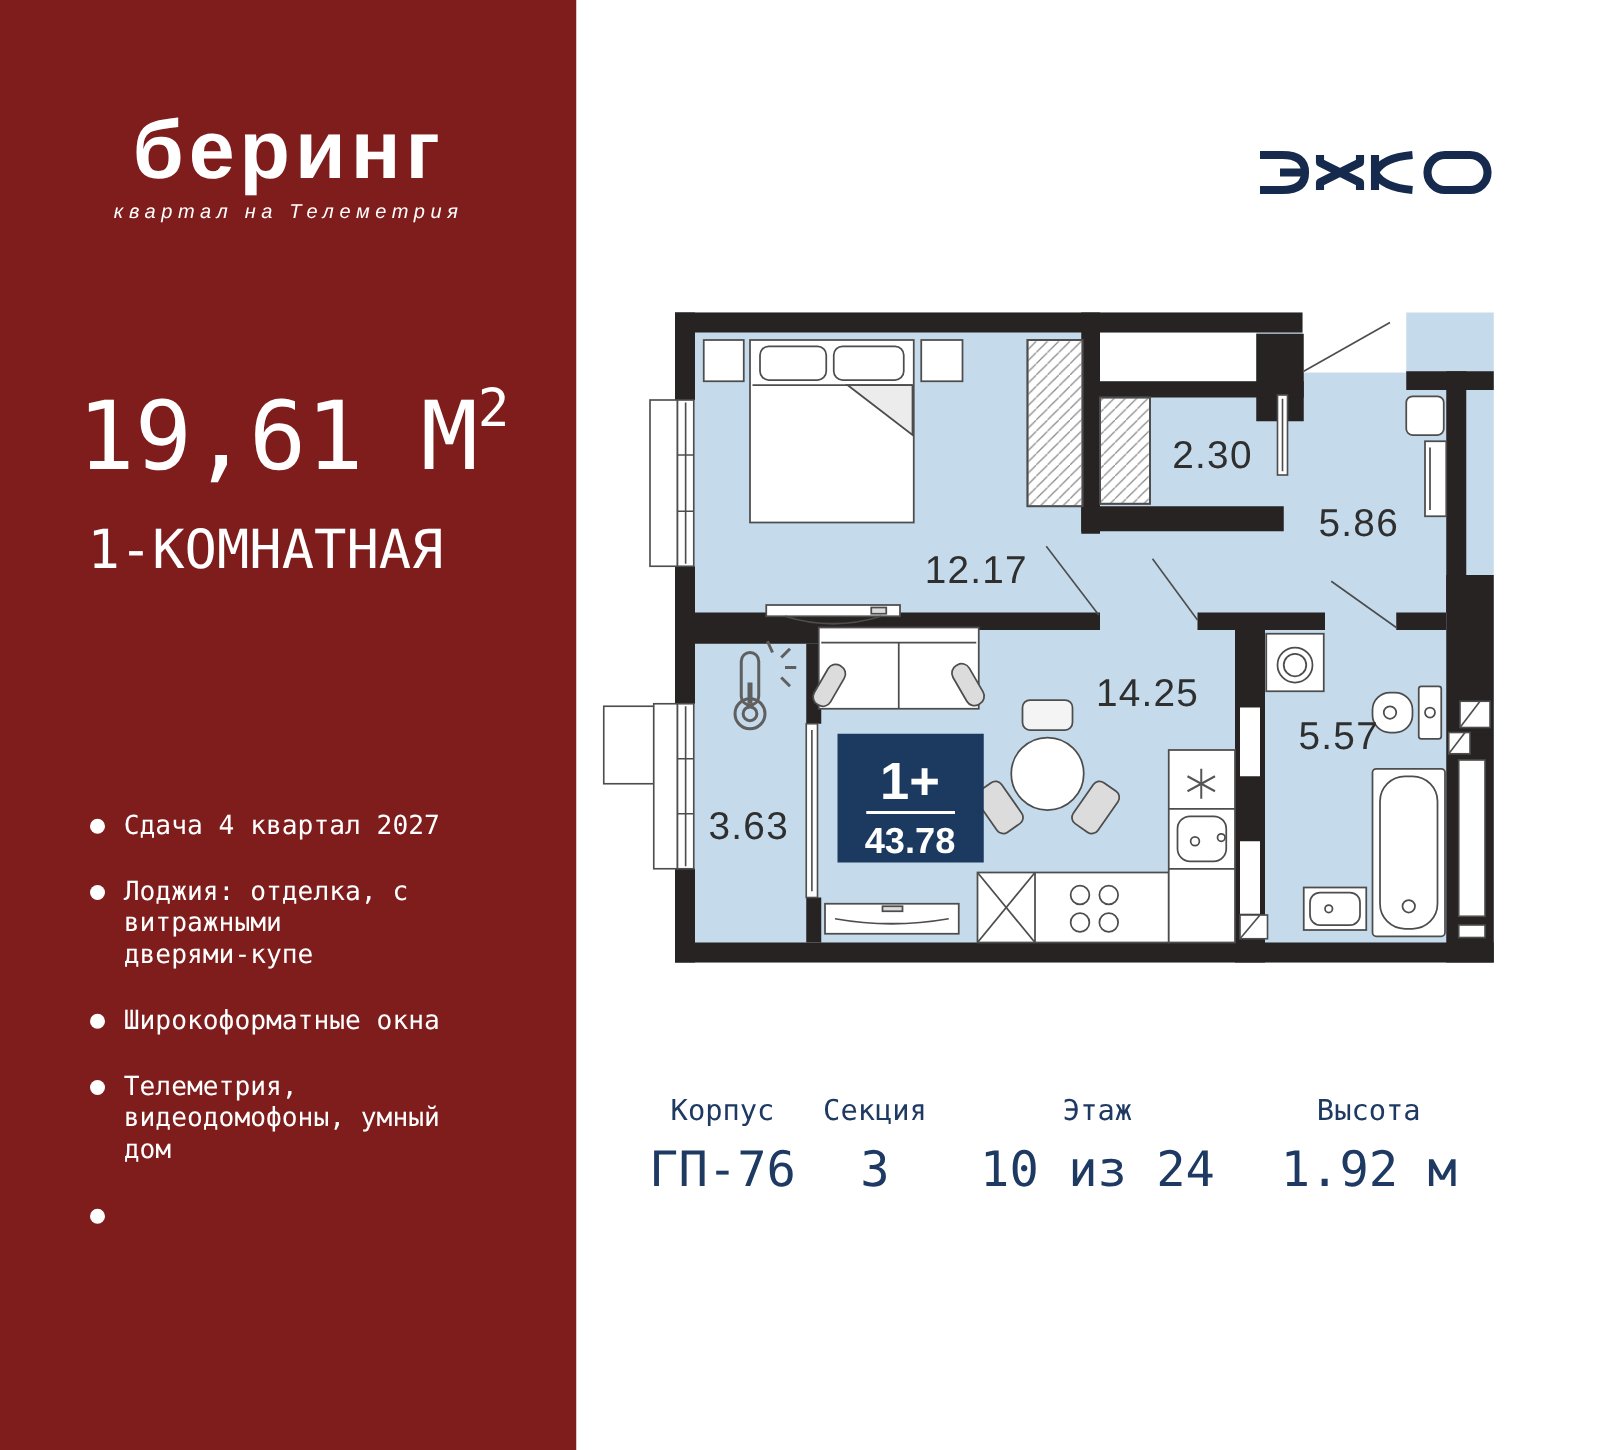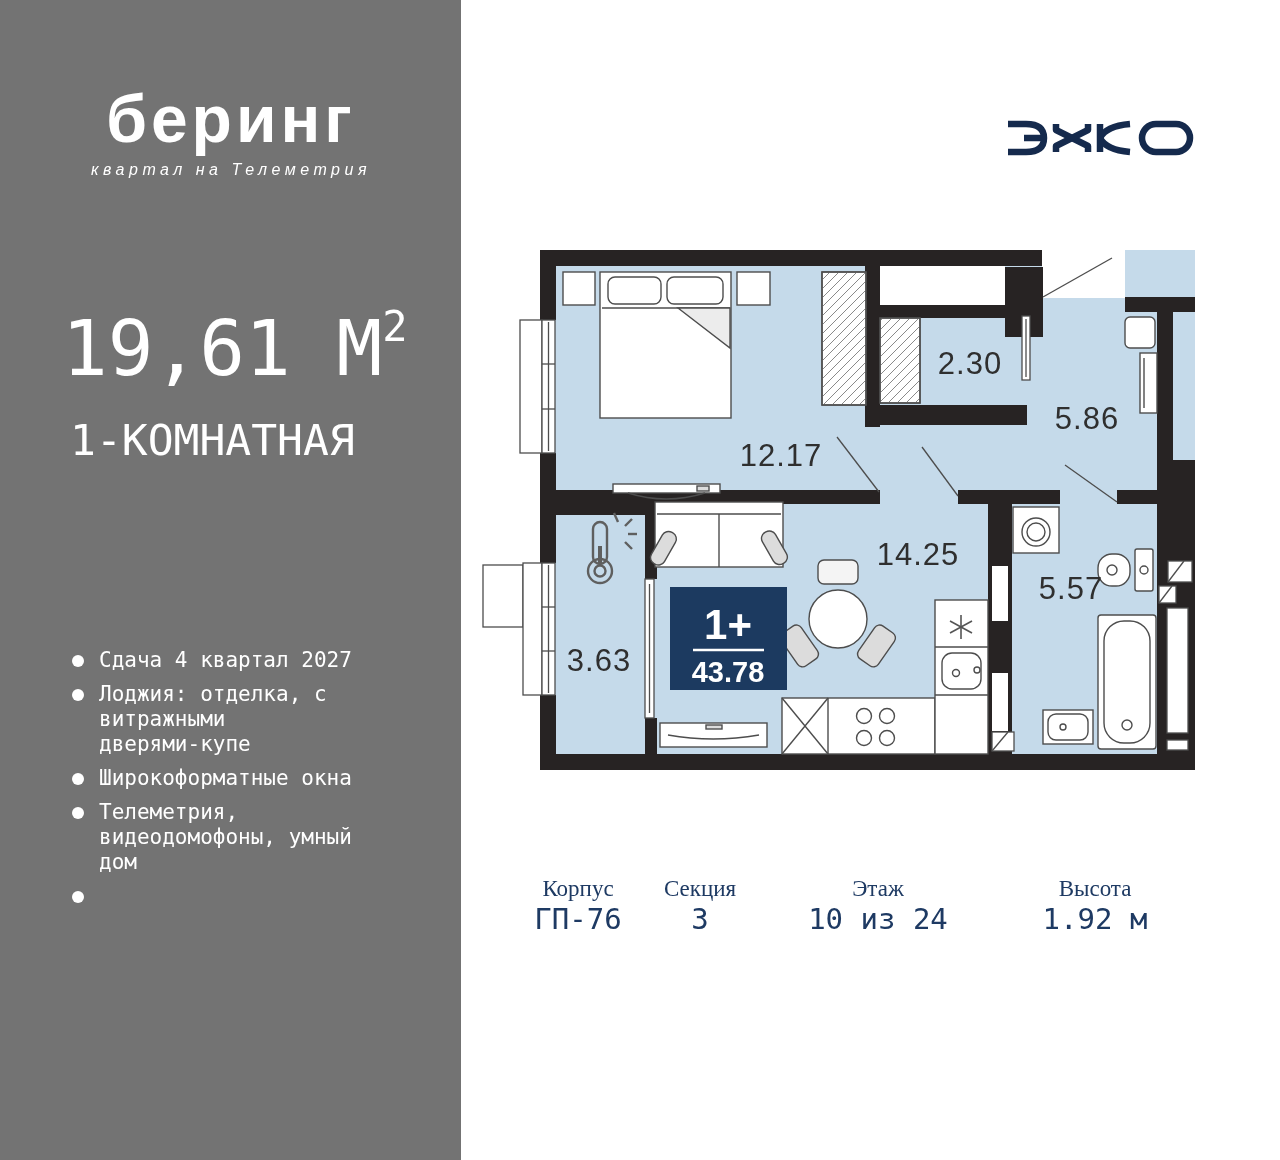--- a/index.html
+++ b/index.html
@@ -1,45 +1,45 @@
 <!DOCTYPE html>
 <html><head>
 <meta charset="utf-8">
 <style>
   html,body{margin:0;padding:0;}
   body{width:1280px;height:1160px;position:relative;background:#ffffff;overflow:hidden;
        font-family:"Liberation Sans", sans-serif;}
   
-  .sidebar{position:absolute;left:0;top:0;width:461px;height:1160px;background:#737373;}
+  .sidebar{position:absolute;left:0;top:0;width:461px;height:1160px;background:#7f1d1d;}
   .brand{position:absolute;left:50px;top:86px;width:362px;color:#fff;text-align:center;}
   .brand-title{font-family:"Liberation Sans",sans-serif;font-weight:bold;font-size:66px;
                letter-spacing:4px;line-height:1.0;}
   .brand-sub{font-family:"Liberation Sans",sans-serif;font-style:italic;font-size:16px;
              letter-spacing:4.5px;margin-top:9px;white-space:nowrap;}
   .area-line{position:absolute;left:62px;top:302px;color:#fff;
              font-family:"DejaVu Sans Mono",monospace;font-size:76px;white-space:nowrap;}
   .area-sup{font-size:42px;vertical-align:34px;}
   .apt-type{position:absolute;left:70px;top:415px;color:#fff;
             font-family:"DejaVu Sans Mono",monospace;font-size:43px;letter-spacing:0px;white-space:nowrap;}
-  .features{position:absolute;left:72px;top:648px;width:370px;display:flex;flex-direction:column;gap:9px;}
+  .features{position:absolute;left:72px;top:648px;width:370px;display:flex;flex-direction:column;gap:28px;}
   .feature{display:flex;gap:15px;color:#fff;}
   .feature-dot{flex:none;width:12px;height:12px;border-radius:50%;background:#fff;margin-top:7px;}
   .feature-text{font-family:"DejaVu Sans Mono",monospace;font-size:21px;line-height:25px;white-space:pre-line;}
   
   .enko{position:absolute;left:1000px;top:118px;}
   
   .plan{position:absolute;left:478px;top:246px;}
   .room-label{font-family:"Liberation Sans",sans-serif;font-size:31px;fill:#2f2f2f;letter-spacing:1px;}
   .badge-type{font-family:"Liberation Sans",sans-serif;font-size:42px;font-weight:bold;fill:#ffffff;}
   .badge-area{font-family:"Liberation Sans",sans-serif;font-size:29px;font-weight:bold;fill:#ffffff;}
   
   .info-col{position:absolute;top:876px;width:260px;text-align:center;color:#1E3A63;
             font-family:"DejaVu Sans Mono",monospace;}
-  .info-label{font-size:23px;font-family:Liberation Serif, serif;}
-  .info-value{font-size:29px;white-space:nowrap;}
+  .info-label{font-size:23px;}
+  .info-value{font-size:39px;margin-top:12px;white-space:nowrap;}
   .c1{left:448px;} .c2{left:570px;} .c3{left:748px;} .c4{left:965px;}
 </style>
 </head>
 <body>
 
 <div class="sidebar">
   <div class="brand">
     <div class="brand-title">беринг</div>
     <div class="brand-sub">квартал на Телеметрия</div>
   </div>

